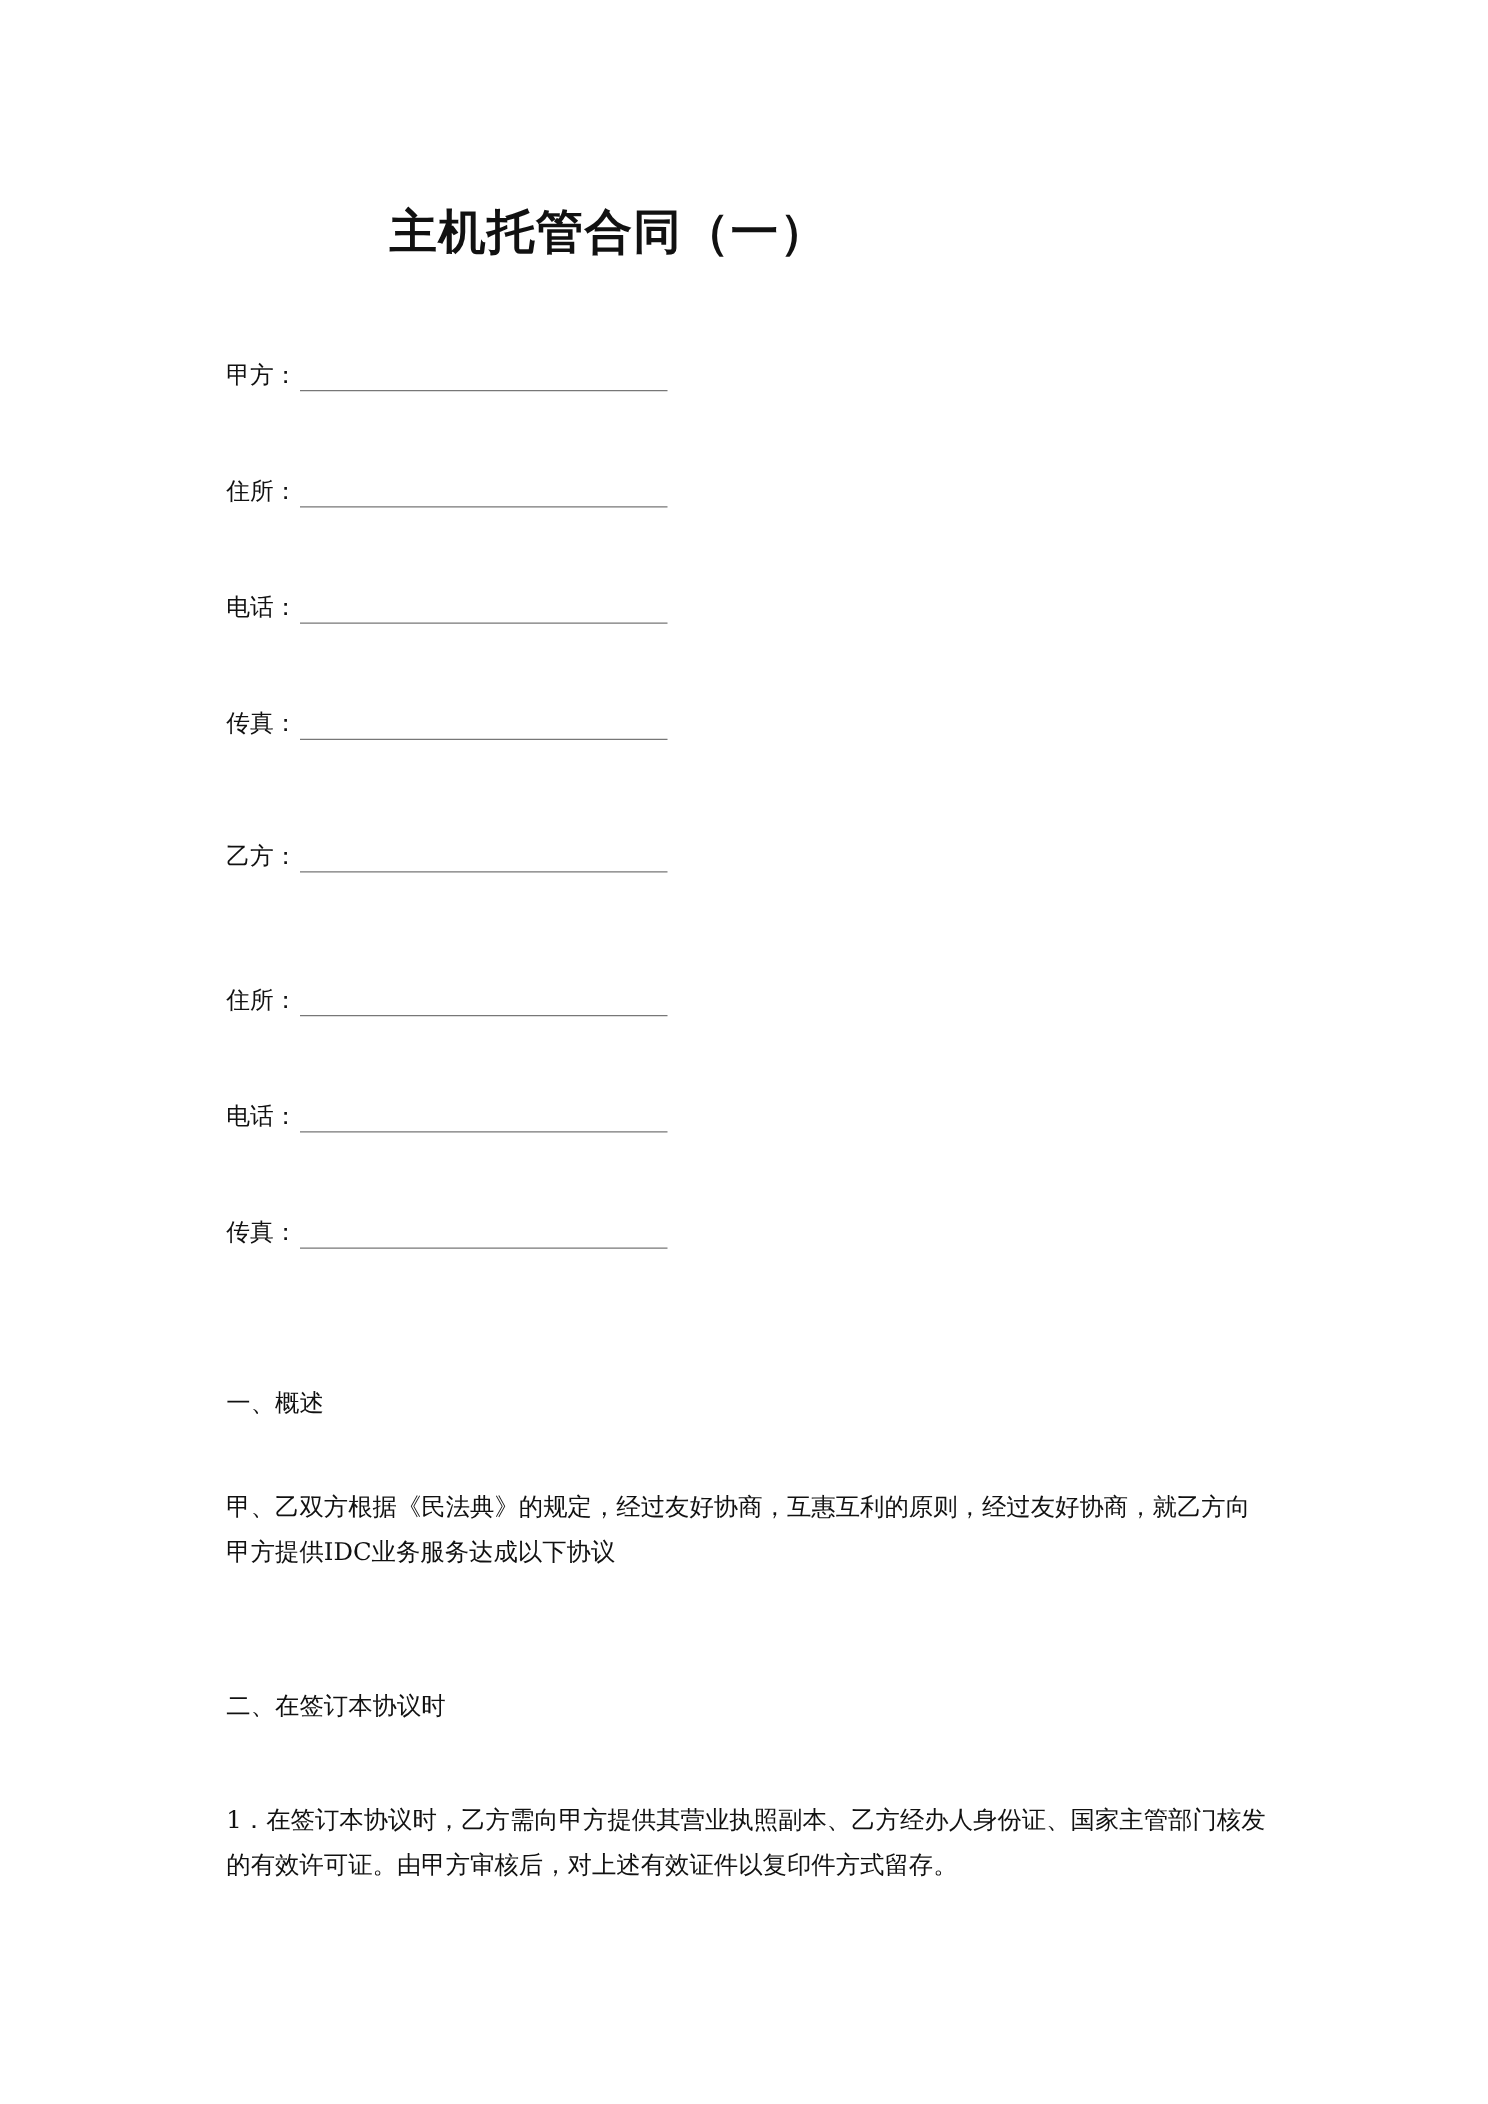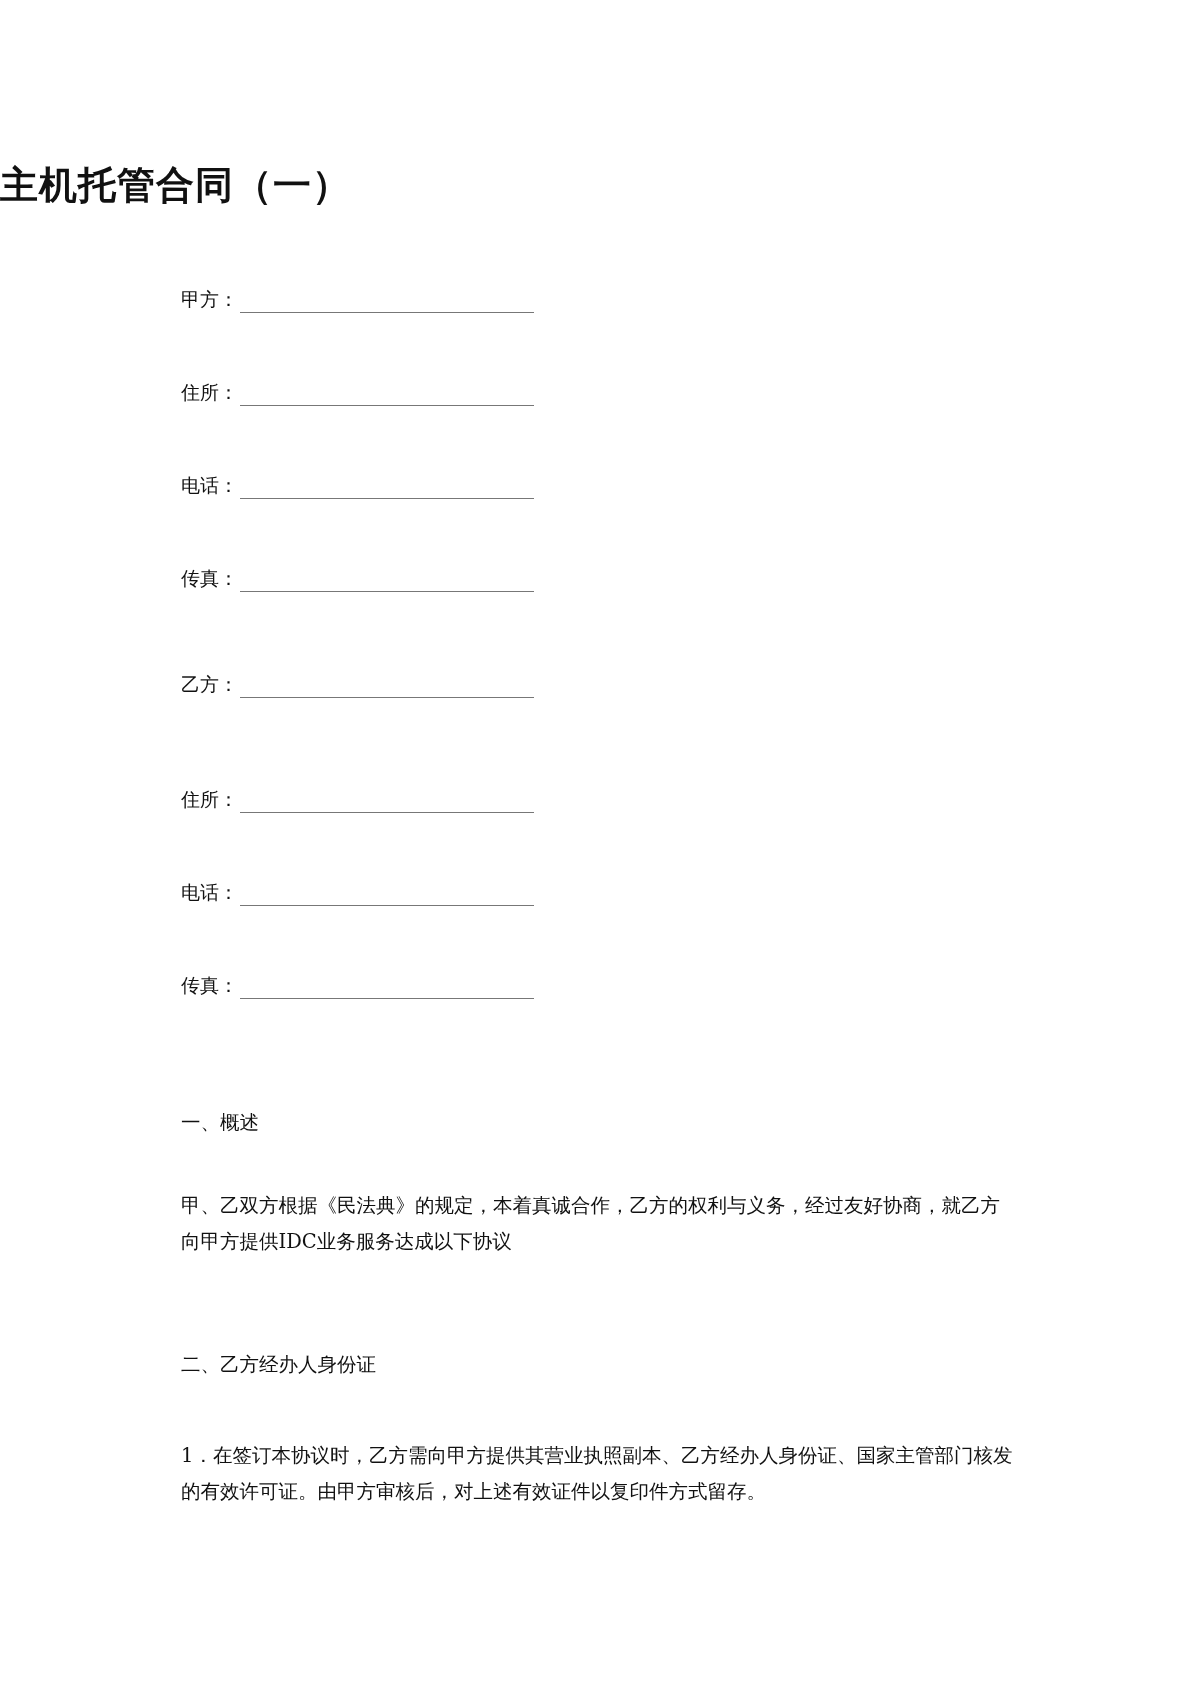--- a/index.html
+++ b/index.html
@@ -1,18 +1,18 @@
 <!DOCTYPE html>
 <html><head>
 <meta charset="utf-8">
 <style>
   html, body { margin: 0; padding: 0; background: #ffffff; }
   body { width: 1190px; height: 1683px; position: relative; overflow: hidden;
          font-family: "DejaVu Serif", "Liberation Serif", serif; color: #111; }
-  .title { position: absolute; left: 0; width: 974px; top: 160px; 
+  .title { position: absolute; left: 0; width: 974px; top: 160px; text-align: center;
            font-size: 38px; font-weight: bold; letter-spacing: 1px; }
   .field { position: absolute; left: 181px; font-size: 19px; display: flex; align-items: flex-end; text-align: center; }
   .field .label { white-space: nowrap; }
   .field .line { display: inline-block; width: 294px; border-bottom: 1px solid #777; height: 18px; margin-left: 2px; }
   .text { position: absolute; left: 181px; width: 835px; font-size: 19.5px; line-height: 36px; }
 </style>
 </head>
 <body>
 
 <div>
@@ -46,17 +46,17 @@
   <div class="field" style="top:880px">
     <span class="label">电话：</span>
     <span class="line"></span>
   </div>
   <div class="field" style="top:973px">
     <span class="label">传真：</span>
     <span class="line"></span>
   </div>
 
   <div class="text" style="top:1105px">一、概述</div>
-  <div class="text" style="top:1188px">甲、乙双方根据《民法典》的规定，本着真诚合作，乙方的权利与义务，经过友好协商，就乙方向甲方提供IDC业务服务达成以下协议</div>
+  <div class="text" style="top:1188px">甲、乙双方根据《民法典》的规定，经过友好协商，互惠互利的原则，经过友好协商，就乙方向甲方提供IDC业务服务达成以下协议</div>
 
-  <div class="text" style="top:1347px">二、乙方经办人身份证</div>
+  <div class="text" style="top:1347px">二、在签订本协议时</div>
   <div class="text" style="top:1438px">1．在签订本协议时，乙方需向甲方提供其营业执照副本、乙方经办人身份证、国家主管部门核发的有效许可证。由甲方审核后，对上述有效证件以复印件方式留存。</div>
 </div>
 
 </body></html>

